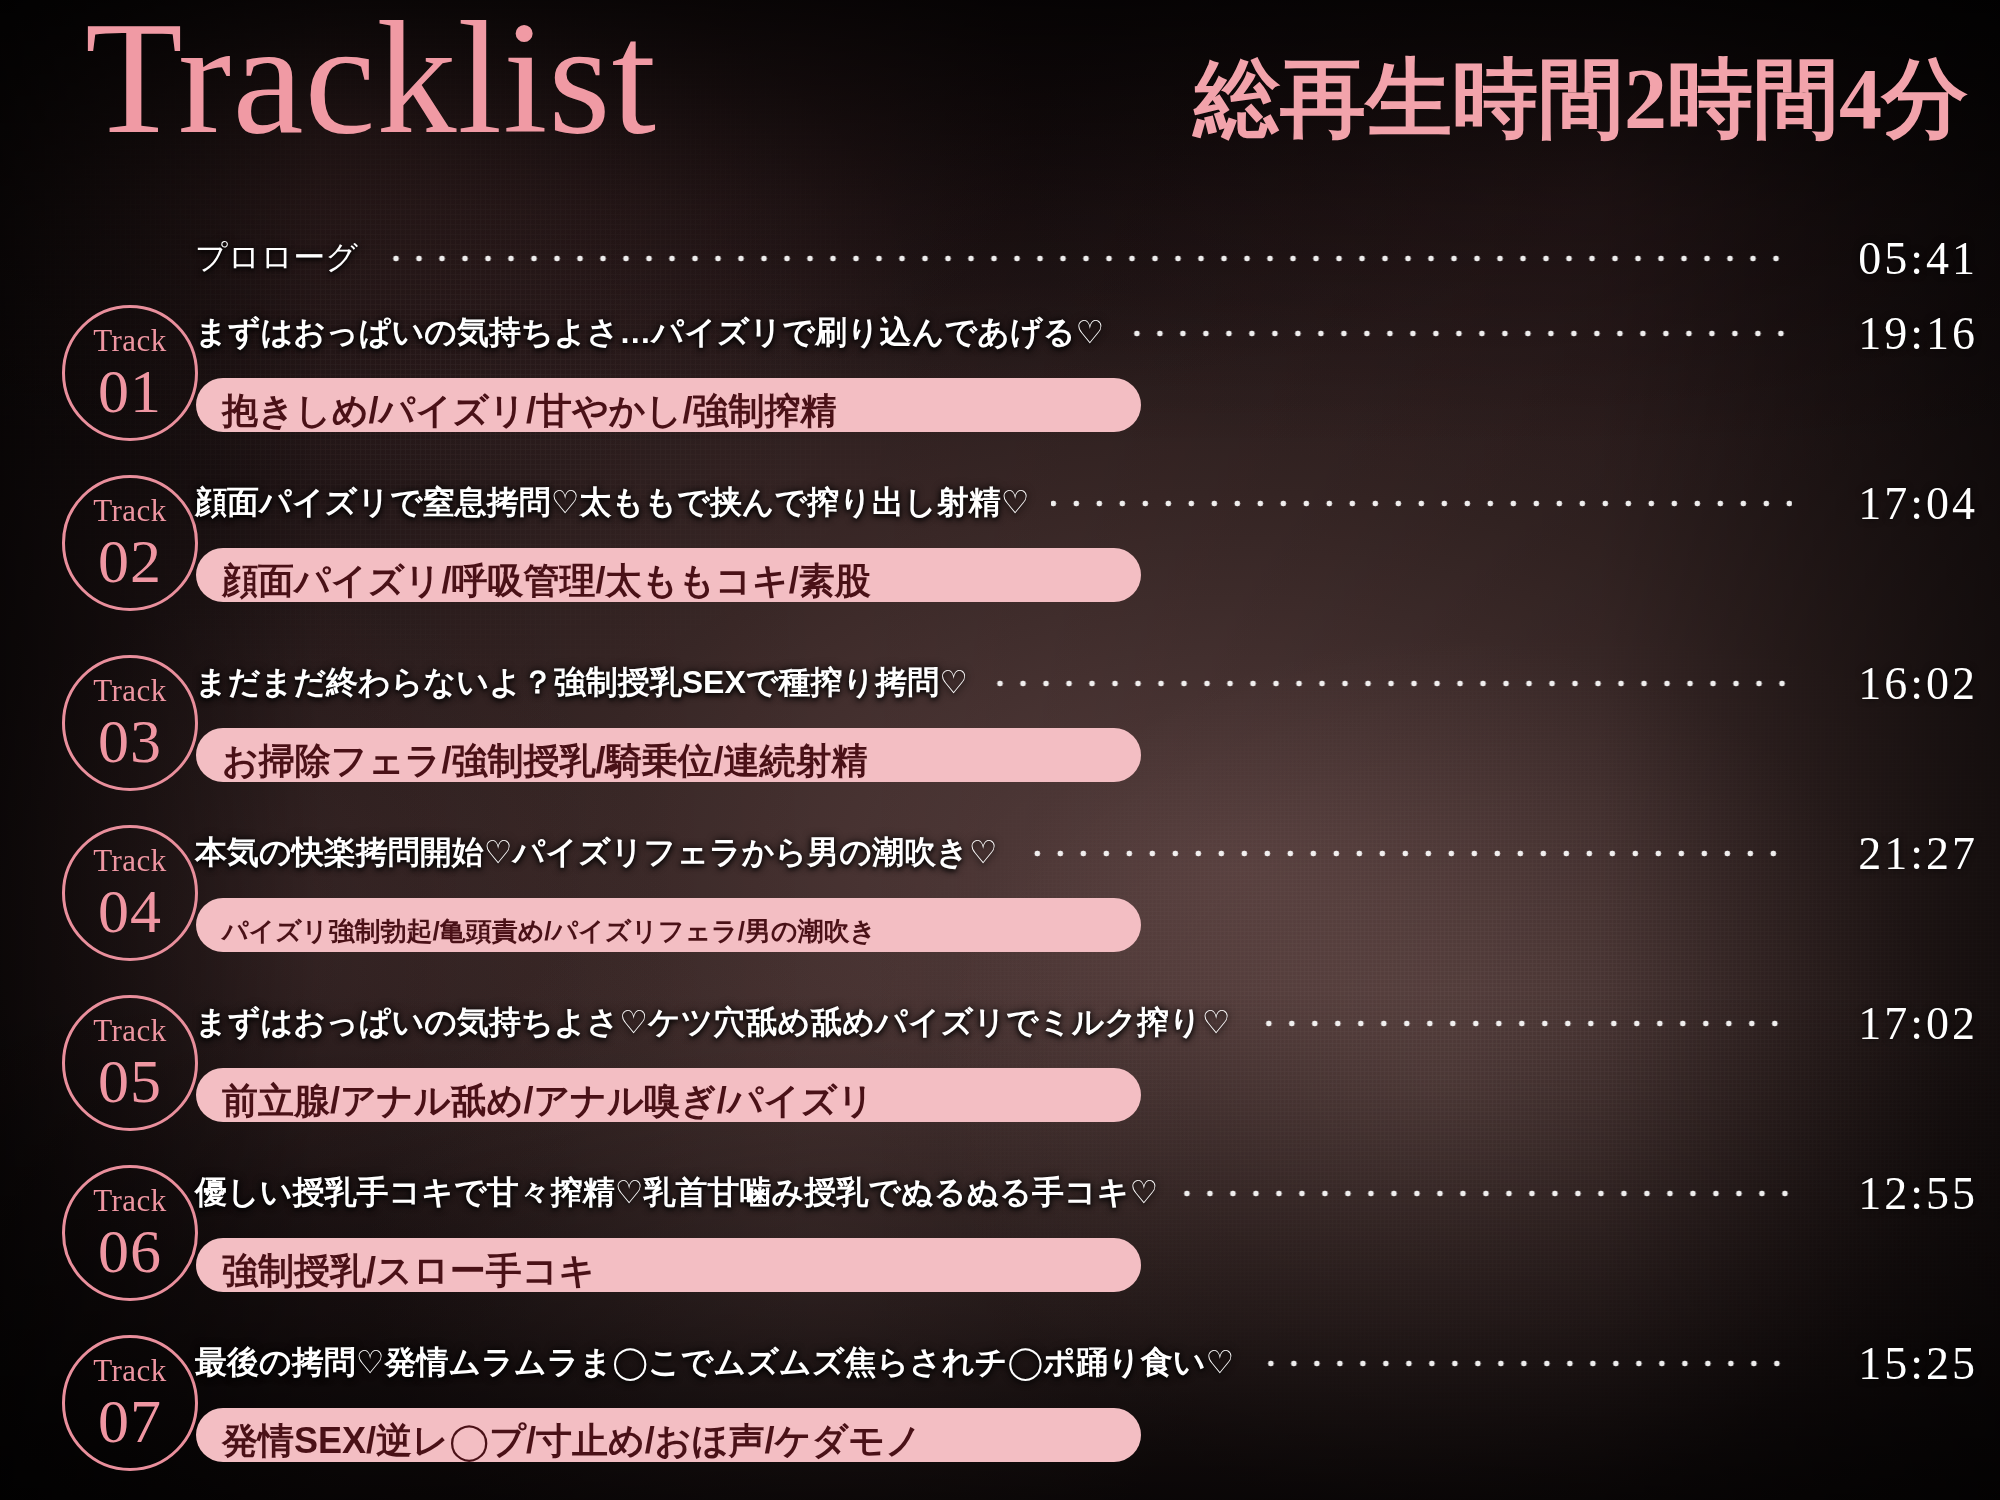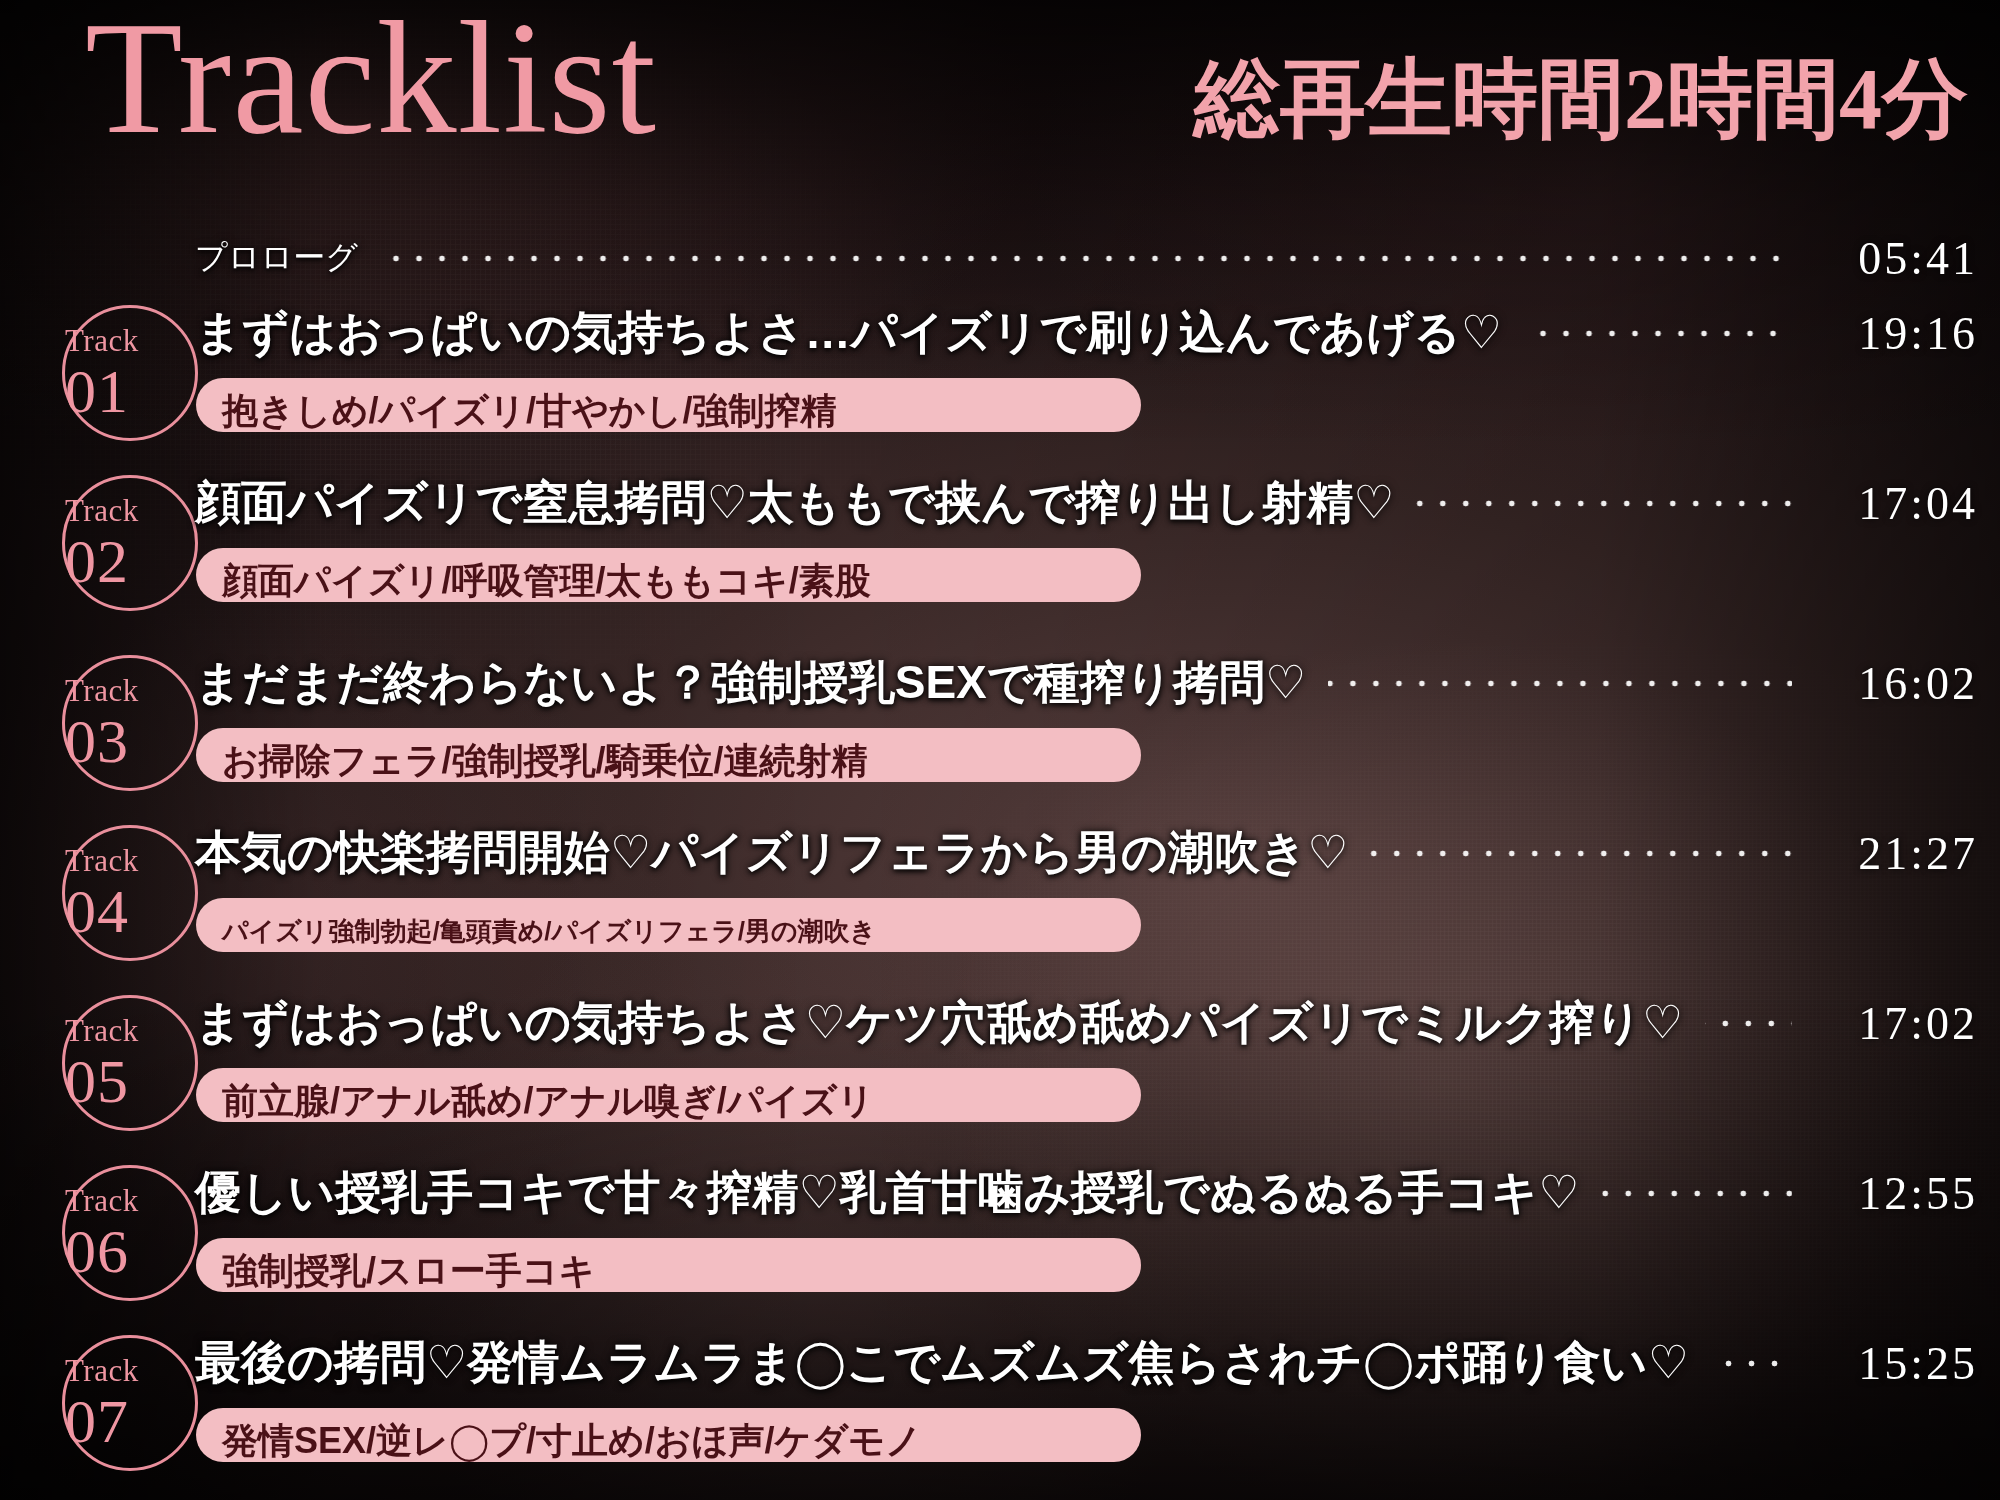--- a/index.html
+++ b/index.html
@@ -157,21 +157,21 @@
     position: absolute;
     left: 62px;
     top: 5px;
     width: 136px;
     height: 136px;
     border: 3px solid #e98f9c;
     border-radius: 50%;
     box-sizing: border-box;
     display: flex;
     flex-direction: column;
-    align-items: flex-start;
+    align-items: center;
     justify-content: center;
     color: #ef96a2;
   }
   .badge-word {
     font-size: 31px;
     line-height: 1;
     letter-spacing: 0.5px;
     font-family: "Liberation Serif", "DejaVu Serif", serif;
   }
   .badge-num {
@@ -186,21 +186,21 @@
     position: absolute;
     left: 195px;
     right: 22px;
     top: 2px;
     height: 62px;
     display: flex;
     align-items: center;
   }
   .track-title {
     color: #ffffff;
-    font-size: 46px;
+    font-size: 32px;
     font-weight: 700;
     white-space: nowrap;
     font-family: "Liberation Sans", "DejaVu Sans", sans-serif;
     text-shadow: 0 0 9px rgba(0,0,0,0.9), 0 2px 5px rgba(0,0,0,0.95);
   }
 
   .tag-pill {
     position: absolute;
     left: 196px;
     top: 78px;

